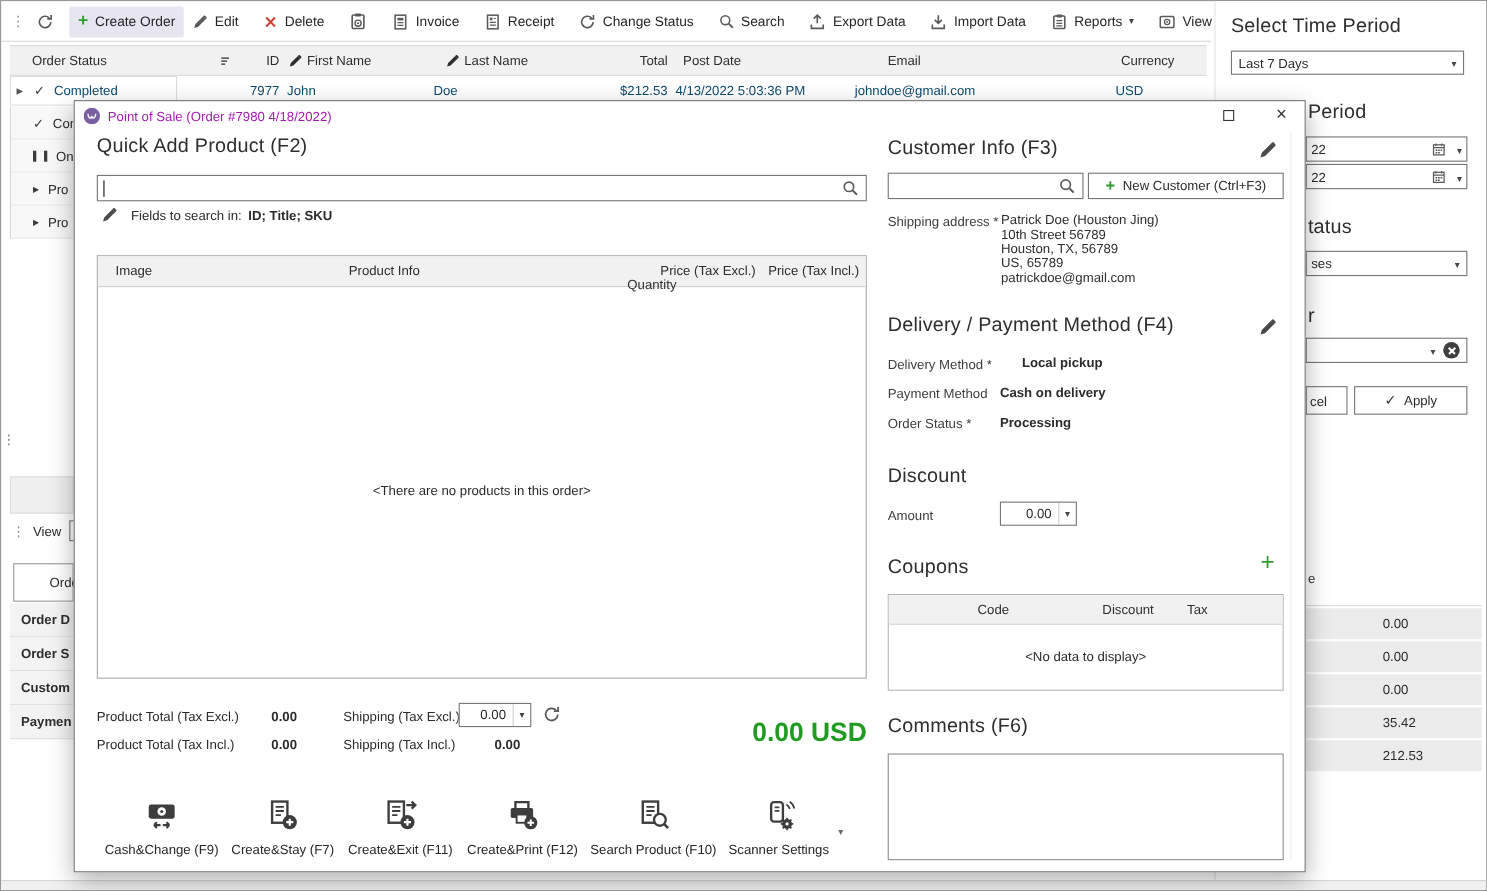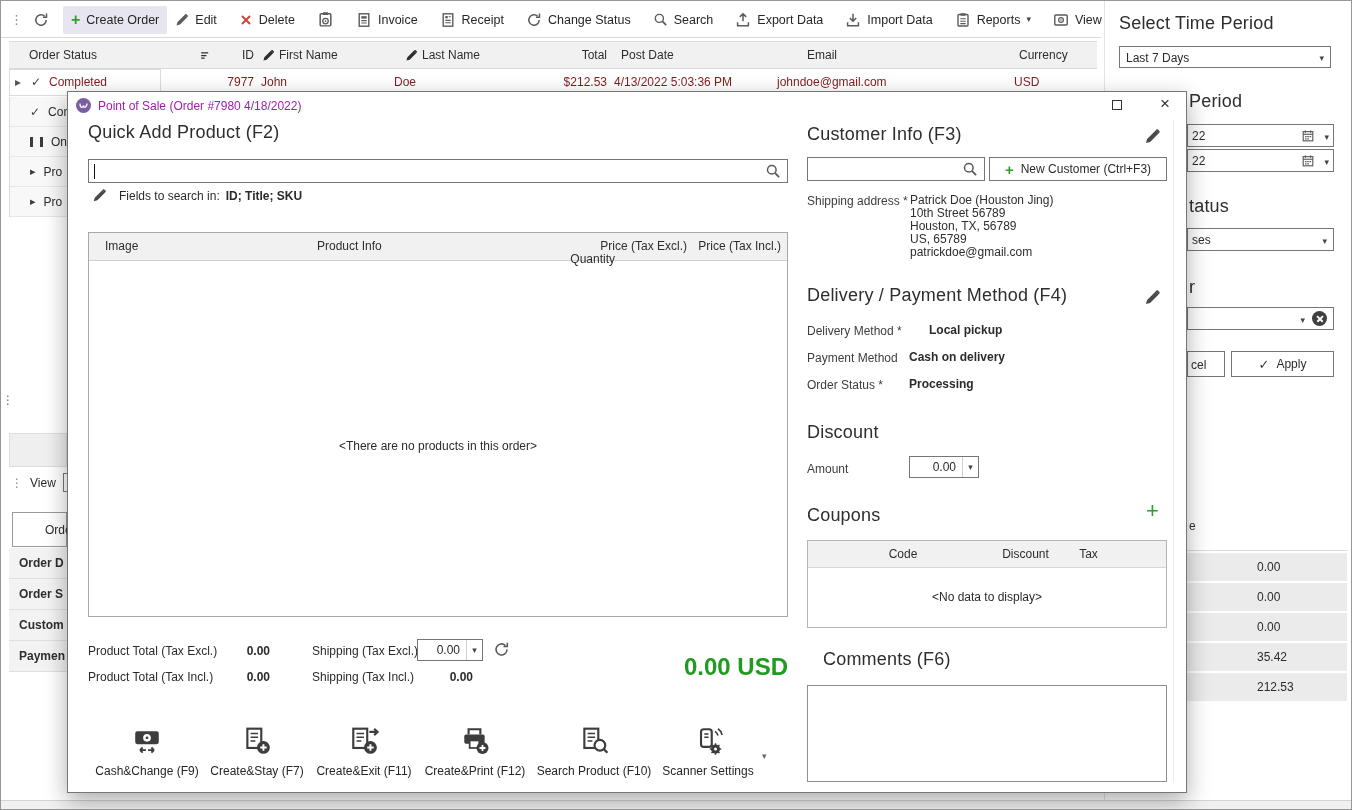--- a/index.html
+++ b/index.html
@@ -17,21 +17,21 @@
   .toolbar{display:flex;align-items:center;height:29px;}
   .tbtn{display:flex;align-items:center;gap:6px;padding:0 8px;height:28px;font-size:12.5px;color:#262626;cursor:default;white-space:nowrap;}
   .tbtn .ic{flex:0 0 auto;}
   .sep{width:1px;height:22px;background:#d6d6d6;margin:0 3px;}
   .hl{background:#e7e5f0;border-radius:2px;}
   .ic{color:#5a5a5a;display:inline-block;vertical-align:middle;}
   .red{color:#d04437;} .green{color:#2e9e2e;font-weight:bold;}
   
   .gridhead{background:#f1f1f1;border-top:1px solid #d9d9d9;border-bottom:1px solid #d9d9d9;}
   .hcell{position:absolute;top:6px;font-size:12px;color:#2e2e2e;}
-  .rcell{position:absolute;top:6px;font-size:12px;color:#7f1d1d;}
+  .rcell{position:absolute;top:6px;font-size:12px;color:#0c4a6e;}
   .leftrow{display:flex;align-items:center;gap:8px;padding-left:20px;height:29px;
            border-bottom:1px solid #e7e7e7;background:#f8f8f8;font-size:12px;color:#2b2b2b;}
   .pausebars{display:inline-block;width:8px;height:10px;border-left:3px solid #3c3c3c;border-right:3px solid #3c3c3c;}
   
   .dialog{border:1px solid #767676;background:#fff;box-shadow:0 8px 22px rgba(0,0,0,.33);z-index:10;}
   .winbtn{font-size:17px;color:#333;line-height:1;cursor:default;}
   .maxbox{width:10px;height:10px;border:1px solid #333;}
   .ptable{border:1px solid #a8a8a8;background:#fff;}
   .ptable .thead{height:27px;background:#f1f1f1;border-bottom:1px solid #cfcfcf;position:relative;}
   .spin{display:flex;align-items:stretch;border:1px solid #767676;background:#fff;box-sizing:border-box;}
@@ -548,17 +548,17 @@
     <span class="abs" style="left:1078px;top:408px;font-size:22px;color:#2e9e2e;line-height:1;">+</span>
     <div class="abs ctable" style="left:739px;top:448px;width:360px;height:88px;">
       <div class="thead">
         <span class="hcell" style="left:60px;width:70px;text-align:center;">Code</span>
         <span class="hcell" style="left:180px;width:75px;text-align:center;">Discount</span>
         <span class="hcell" style="left:258px;width:45px;text-align:center;">Tax</span>
       </div>
       <div class="empty" style="margin-top:22px;">&lt;No data to display&gt;</div>
     </div>
 
-    <div class="abs h1" style="left:739px;top:557px;margin-left:16px;">Comments (F6)</div>
+    <div class="abs h1" style="left:739px;top:557px;">Comments (F6)</div>
     <div class="abs" style="left:739px;top:593px;width:360px;height:97px;border:1px solid #8f8f8f;background:#fff;"></div>
 
   </div>
 </div>
 
 </body></html>

